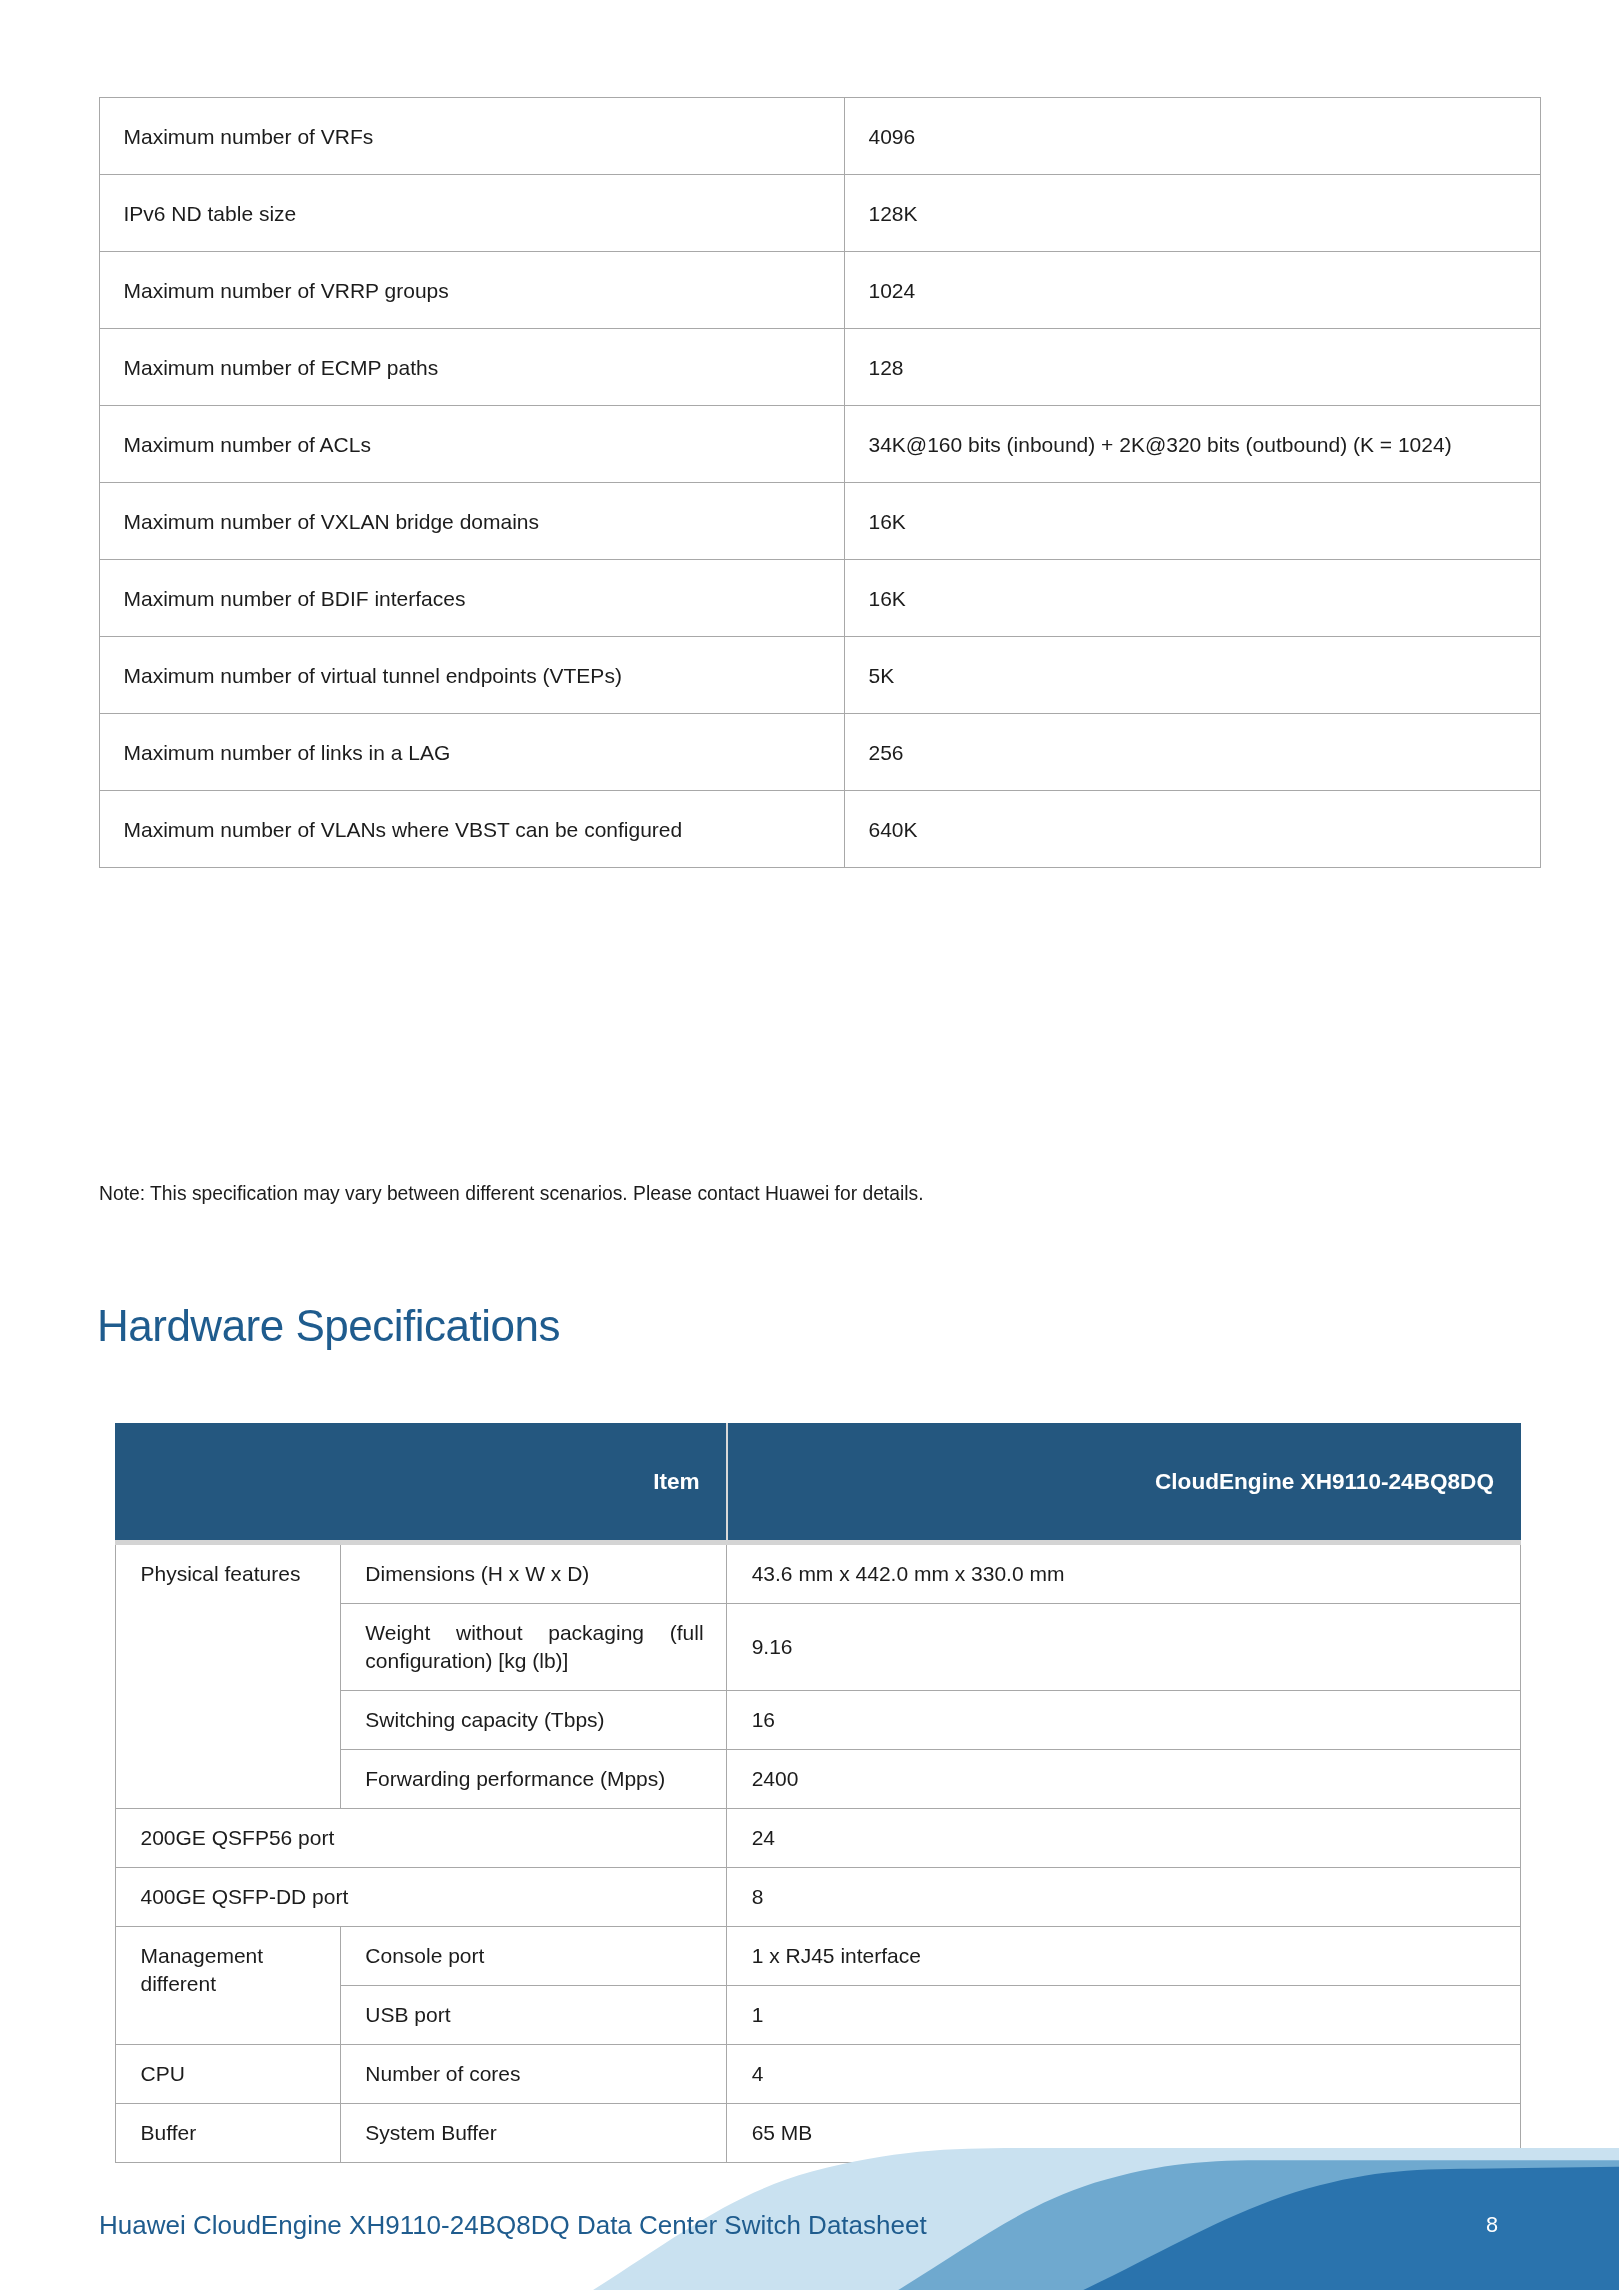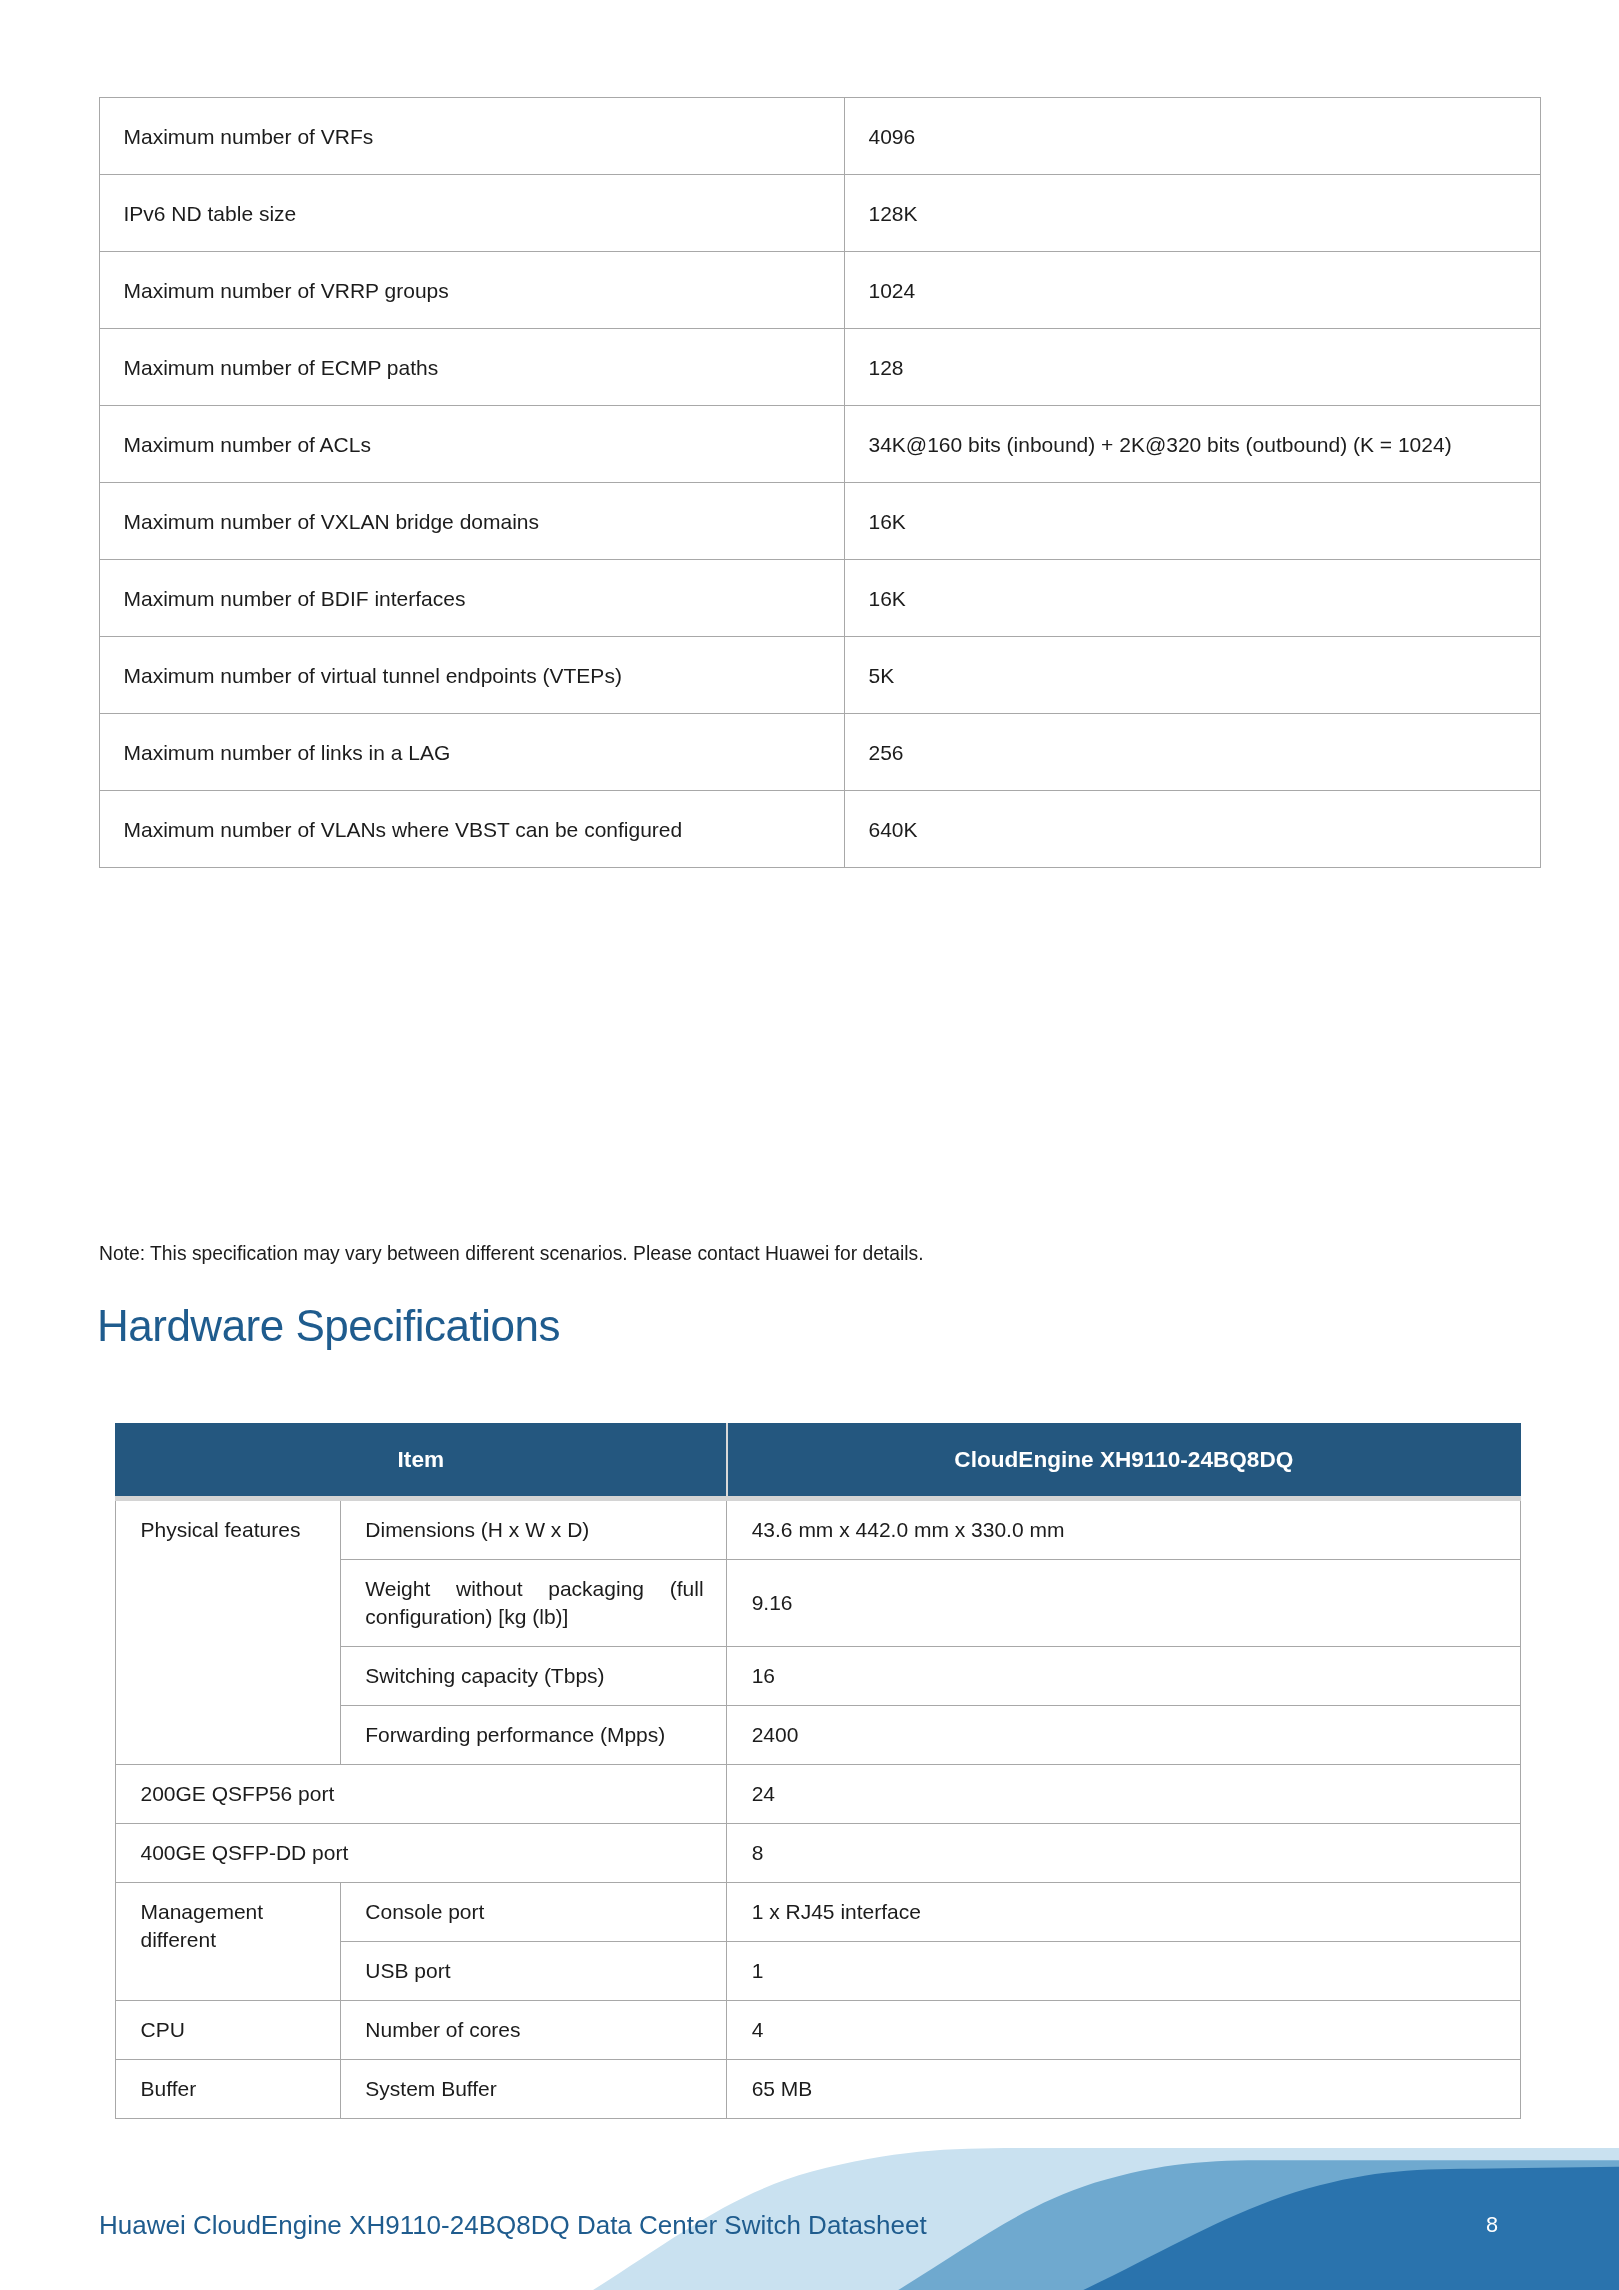--- a/index.html
+++ b/index.html
@@ -19,42 +19,42 @@
     border:1.9px solid #a8a8a8;
     font-size:21px; color:#1c1c1c; line-height:27px;
     padding:24.5px 22.6px 24.5px 23.5px; vertical-align:middle;
     word-wrap:break-word;
   }
   table.spec col.c1 { width:51.7%; }
   table.spec col.c2 { width:48.3%; }
 
   
   .note {
-    position:absolute; left:99px; top:1241px; width:1412px;
+    position:absolute; left:99px; top:1181px; width:1412px;
     font-size:19.3px; color:#1c1c1c; line-height:25.4px;
   }
 
   
   .section-title {
     position:absolute; left:97px; top:1301px;
     font-size:44px; font-weight:normal; color:#1f5c8e;
     letter-spacing:-0.5px; margin:0;
   }
 
   
   table.hw {
     position:absolute; left:115px; top:1423px; width:1406px;
     border-collapse:collapse; table-layout:fixed;
   }
   table.hw col.g1 { width:16.0%; }
   table.hw col.g2 { width:27.5%; }
   table.hw col.g3 { width:56.5%; }
   table.hw th {
     background:#24577f; color:#ffffff; font-size:22.6px; font-weight:bold;
-    text-align:center; padding:22px 26px; line-height:28px;
+    text-align:right; padding:44px 26px; line-height:28px;
     border:1.9px solid #24577f; border-bottom:5.6px solid #d4d4d4;
   }
   table.hw th.product { border-left:2.8px solid #d9d9d9; }
   table.hw td {
     border:1.9px solid #a8a8a8;
     font-size:21px; color:#1c1c1c; line-height:28px;
     padding:15px 22.6px 15px 24.5px; vertical-align:middle;
     word-wrap:break-word;
   }
   table.hw td.group { vertical-align:top; padding-top:15px; }

